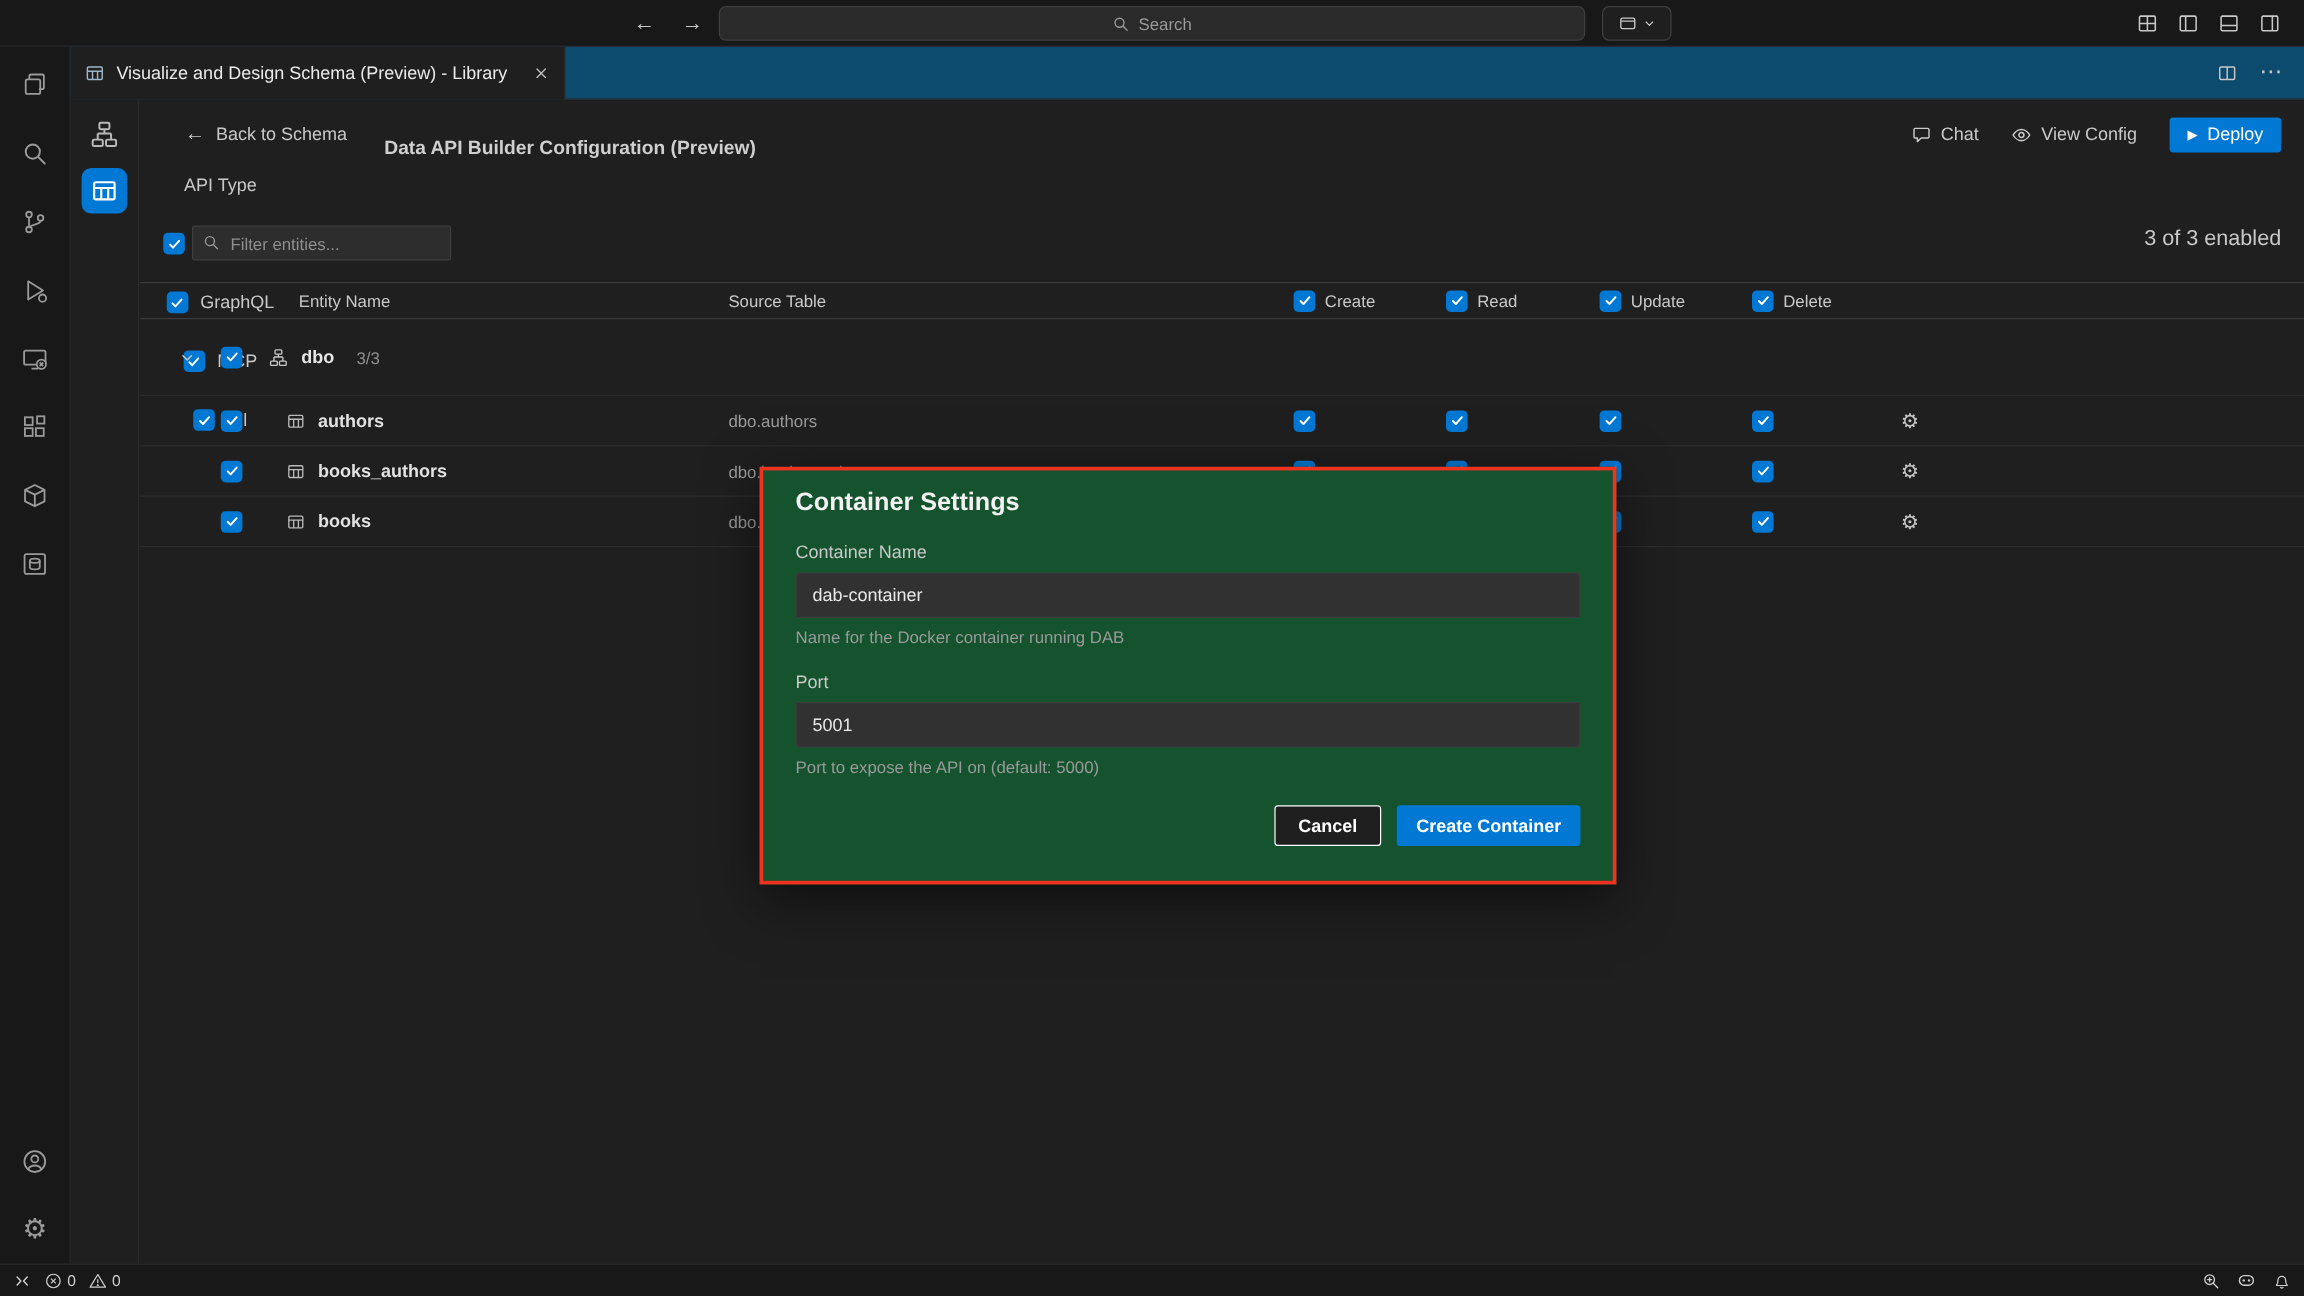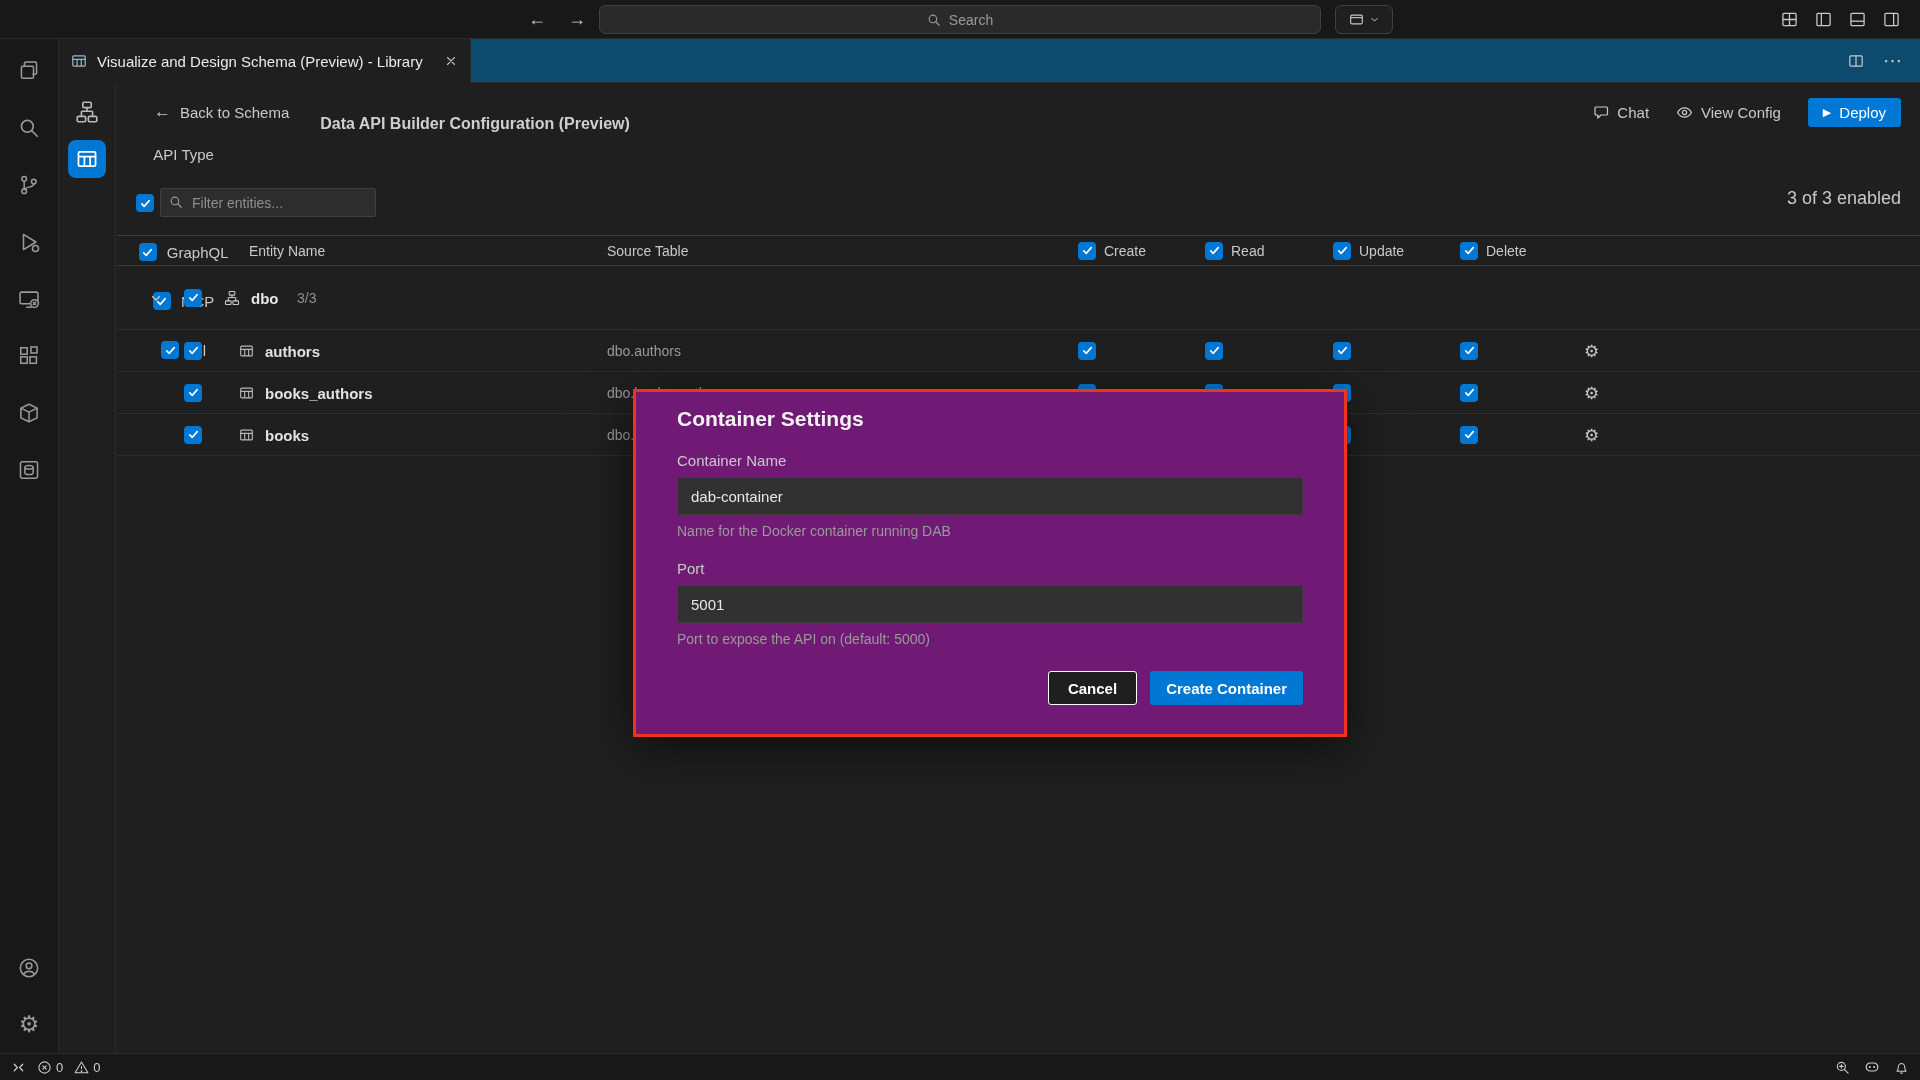--- a/index.html
+++ b/index.html
@@ -83,22 +83,22 @@
   .c-icon   { left: 110px; color: #b9b9b9; }
   .c-name   { left: 136px; font-size: 15px; font-weight: bold; color: #e2e2e2; }
   .c-source { left: 478px; font-size: 14px; color: #9b9b9b; }
   .c-create { left: 949px; }
   .c-read   { left: 1076px; }
   .c-update { left: 1204px; }
   .c-delete { left: 1331px; }
   .c-gear   { left: 1455px; color: #c5c5c5; font-size: 17px; line-height: 1; }
 
   
-  .modal { position: absolute; left: 633px; top: 389px; width: 714px; height: 348px; background: #701a75;
-    border: 3px solid #f0321f; box-shadow: 0 12px 44px rgba(0,0,0,0.55); padding: 15px 41px 24px; z-index: 10; }
+  .modal { position: absolute; left: 633px; top: 389px; width: 714px; height: 348px; background: #14532d;
+    border: 3px solid #f0321f; box-shadow: 0 12px 44px rgba(0,0,0,0.55); padding: 15px 27px 24px; z-index: 10; }
   .m-title { font-size: 21px; font-weight: bold; color: #f2f2f2; }
   .m-label { margin-top: 21px; font-size: 15px; color: #c9c9c9; }
   .m-input { margin-top: 8px; width: 100%; height: 38px; background: #313131; border: 1px solid #3d3d3d; border-radius: 2px;
     color: #e8e8e8; font-size: 15px; padding: 0 13px; font-family: inherit; }
   .m-help { margin-top: 8px; font-size: 14px; color: #9a9a9a; }
   .m-actions { margin-top: 24px; display: flex; justify-content: flex-end; gap: 13px; }
   .btn-cancel { height: 34px; padding: 0 19px; background: #1f1f1f; border: 1px solid #ffffff; border-radius: 3px;
     color: #ffffff; font-size: 15px; font-weight: bold; font-family: inherit; }
   .btn-primary { height: 34px; padding: 0 16px; background: #0078d4; border: none; border-radius: 3px;
     color: #ffffff; font-size: 15px; font-weight: bold; font-family: inherit; }

